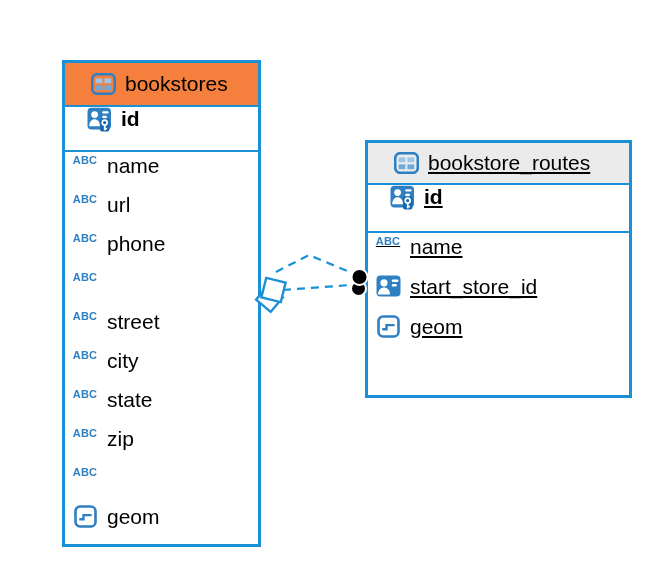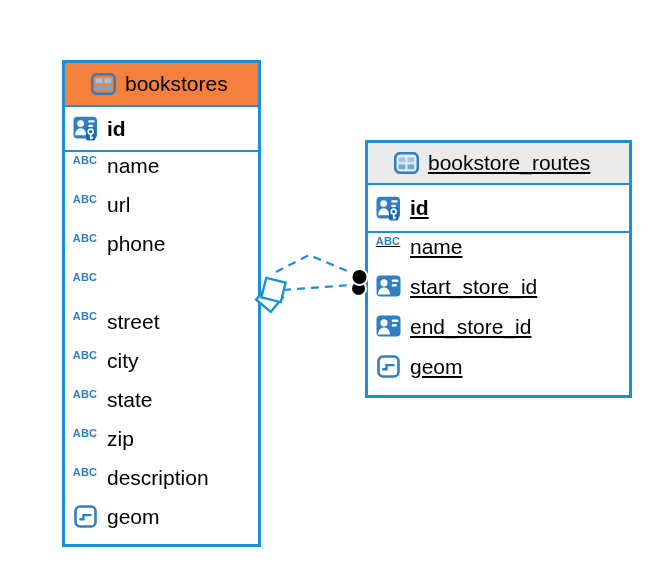--- a/index.html
+++ b/index.html
@@ -15,21 +15,21 @@
   }
   .etable{
     position:absolute;background:#fff;border:3px solid var(--blue);
     box-sizing:border-box;
   }
   .etable .hdr{
     display:flex;align-items:center;gap:9px;padding-left:25px;
     border-bottom:2px solid var(--blue);font-size:21px;
   }
   .etable .idrow{
-    display:flex;align-items:center;gap:9px;padding-left:7px;
+    display:flex;align-items:flex-start;gap:9px;padding-left:21px;
     border-bottom:2px solid var(--blue);font-size:21px;font-weight:bold;
   }
   .cols{padding-top:2px;}
   .crow{
     display:flex;align-items:flex-start;gap:9px;padding-left:7px;font-size:21px;
   }
   .icn{width:26px;flex:none;display:flex;justify-content:center;align-items:center;}
   .abc{
     font-size:11px;font-weight:800;color:var(--icon-blue);
     letter-spacing:0.2px;font-family:"Liberation Sans",sans-serif;
@@ -105,21 +105,20 @@
       <div class="crow">
         <span class="icn abc">ABC</span>
         <span>state</span>
       </div>
       <div class="crow">
         <span class="icn abc">ABC</span>
         <span>zip</span>
       </div>
       <div class="crow">
         <span class="icn abc">ABC</span>
-        <span>description</span>
       </div>
       <div class="crow">
         <span class="icn">
           <svg width="23" height="23" viewBox="0 0 23 23">
             <rect x="1.5" y="1.5" width="20" height="20" rx="4.5" fill="#fff" stroke="#2F80C3" stroke-width="2.6"></rect>
             <path d="M5.3 14.3 L9.5 14.3 L9.5 10.1 L17.6 10.1" fill="none" stroke="#2F80C3" stroke-width="2.4"></path>
           </svg>
         </span>
         <span>geom</span>
       </div>
@@ -164,32 +163,20 @@
         <span class="icn">
           <svg width="25" height="22" viewBox="0 0 25 22">
             <rect x="0.5" y="0.5" width="24" height="21" rx="4" fill="#2F80C3"></rect>
             <circle cx="8" cy="7.8" r="3.6" fill="#fff"></circle>
             <path d="M2 19.4 C2 14.8 5 12.5 8 12.5 C11 12.5 14 14.8 14 19.4 Z" fill="#fff"></path>
             <rect x="15.8" y="4.4" width="6.6" height="2.5" rx="1.2" fill="#fff"></rect>
             <rect x="15.8" y="9.1" width="5" height="2.5" rx="1.2" fill="#fff"></rect>
           </svg>
         </span>
         <span>start_store_id</span>
-      </div>
-      <div class="crow">
-        <span class="icn">
-          <svg width="25" height="22" viewBox="0 0 25 22">
-            <rect x="0.5" y="0.5" width="24" height="21" rx="4" fill="#2F80C3"></rect>
-            <circle cx="8" cy="7.8" r="3.6" fill="#fff"></circle>
-            <path d="M2 19.4 C2 14.8 5 12.5 8 12.5 C11 12.5 14 14.8 14 19.4 Z" fill="#fff"></path>
-            <rect x="15.8" y="4.4" width="6.6" height="2.5" rx="1.2" fill="#fff"></rect>
-            <rect x="15.8" y="9.1" width="5" height="2.5" rx="1.2" fill="#fff"></rect>
-          </svg>
-        </span>
-        <span>end_store_id</span>
       </div>
       <div class="crow">
         <span class="icn">
           <svg width="23" height="23" viewBox="0 0 23 23">
             <rect x="1.5" y="1.5" width="20" height="20" rx="4.5" fill="#fff" stroke="#2F80C3" stroke-width="2.6"></rect>
             <path d="M5.3 14.3 L9.5 14.3 L9.5 10.1 L17.6 10.1" fill="none" stroke="#2F80C3" stroke-width="2.4"></path>
           </svg>
         </span>
         <span>geom</span>
       </div>

